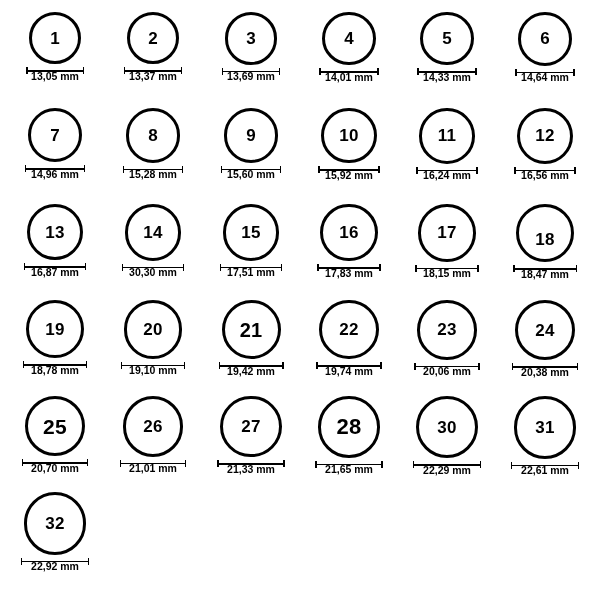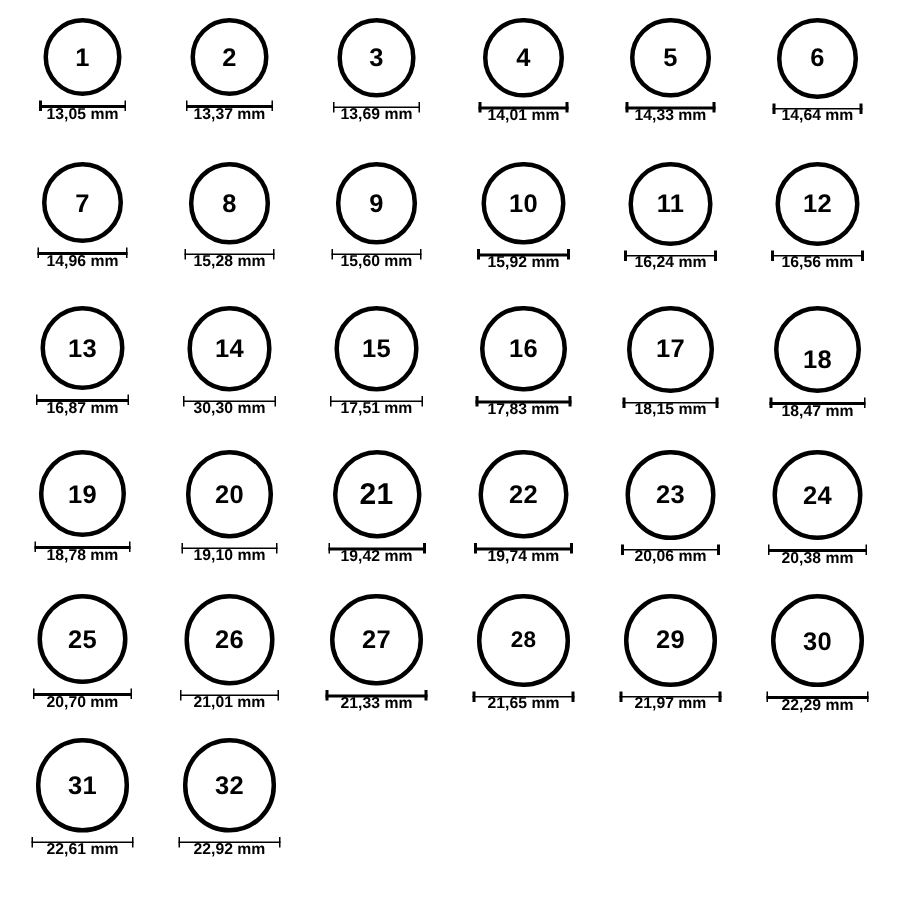--- a/index.html
+++ b/index.html
@@ -358,21 +358,21 @@
         </div>
         <div class="measure">
           <div class="bar" style="width: 66.1px;">
             <div class="line"></div>
           </div>
           <div class="mm">20,38 mm</div>
         </div>
       </div>
       <div class="cell">
         <div class="ring" style="width: 60.4px; height: 60.4px;">
-          <span class="ring-size" style="font-size: 17px;">25</span>
+          <span class="ring-size" style="font-size: 21px;">25</span>
         </div>
         <div class="measure">
           <div class="bar" style="width: 66.4px;">
             <div class="line"></div>
           </div>
           <div class="mm">20,70 mm</div>
         </div>
       </div>
       <div class="cell">
         <div class="ring" style="width: 60.8px; height: 60.8px;">
@@ -391,38 +391,27 @@
         </div>
         <div class="measure">
           <div class="bar" style="width: 67.1px;">
             <div class="line"></div>
           </div>
           <div class="mm">21,33 mm</div>
         </div>
       </div>
       <div class="cell">
         <div class="ring" style="width: 61.5px; height: 61.5px;">
-          <span class="ring-size" style="font-size: 15px;">28</span>
+          <span class="ring-size" style="font-size: 22px;">28</span>
         </div>
         <div class="measure">
           <div class="bar" style="width: 67.5px;">
             <div class="line"></div>
           </div>
           <div class="mm">21,65 mm</div>
-        </div>
-      </div>
-      <div class="cell">
-        <div class="ring" style="width: 61.8px; height: 61.8px;">
-          <span class="ring-size" style="font-size: 17px;">29</span>
-        </div>
-        <div class="measure">
-          <div class="bar" style="width: 67.8px;">
-            <div class="line"></div>
-          </div>
-          <div class="mm">21,97 mm</div>
         </div>
       </div>
       <div class="cell">
         <div class="ring" style="width: 62.2px; height: 62.2px;">
           <span class="ring-size" style="font-size: 17px;">30</span>
         </div>
         <div class="measure">
           <div class="bar" style="width: 68.2px;">
             <div class="line"></div>
           </div>

